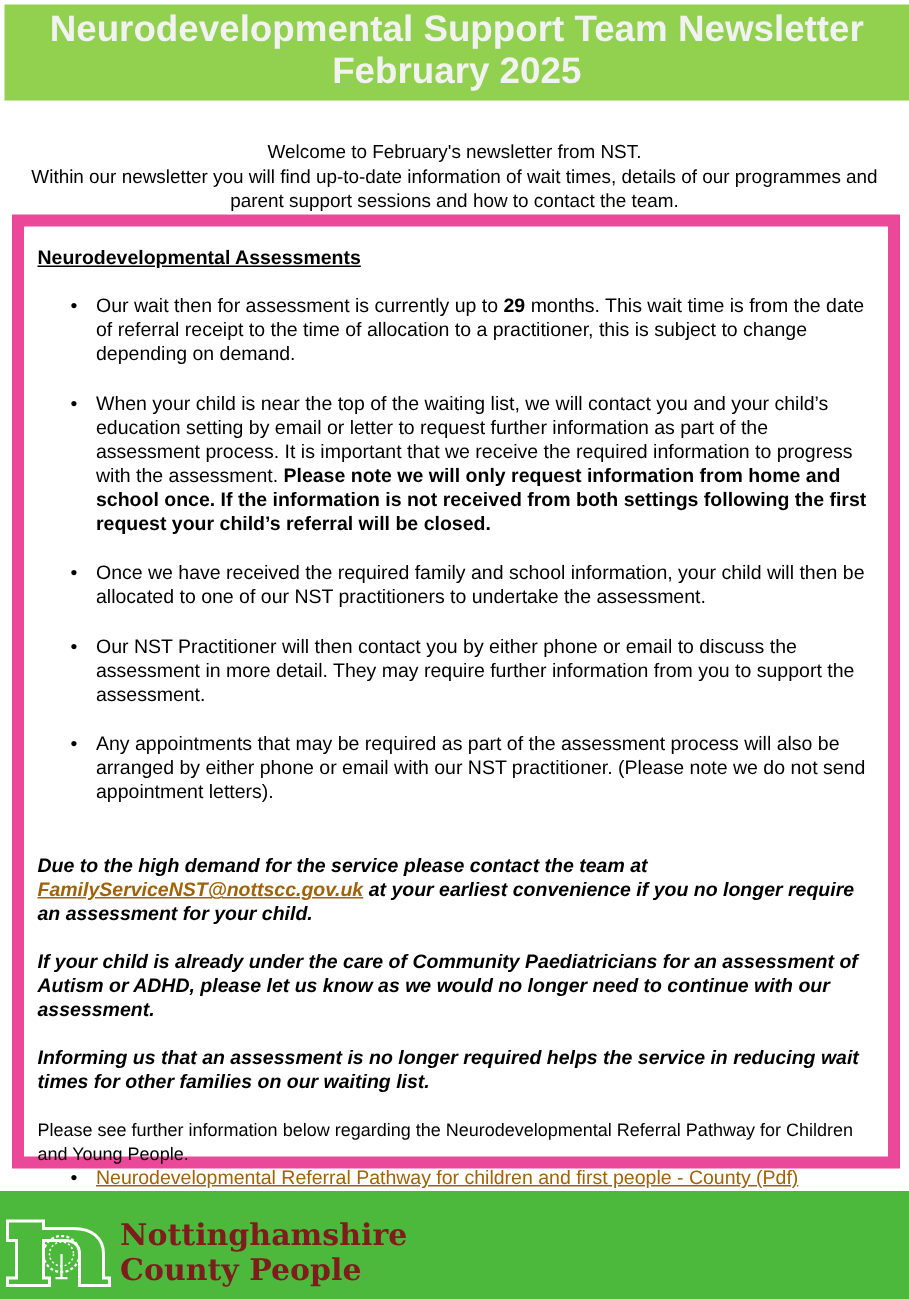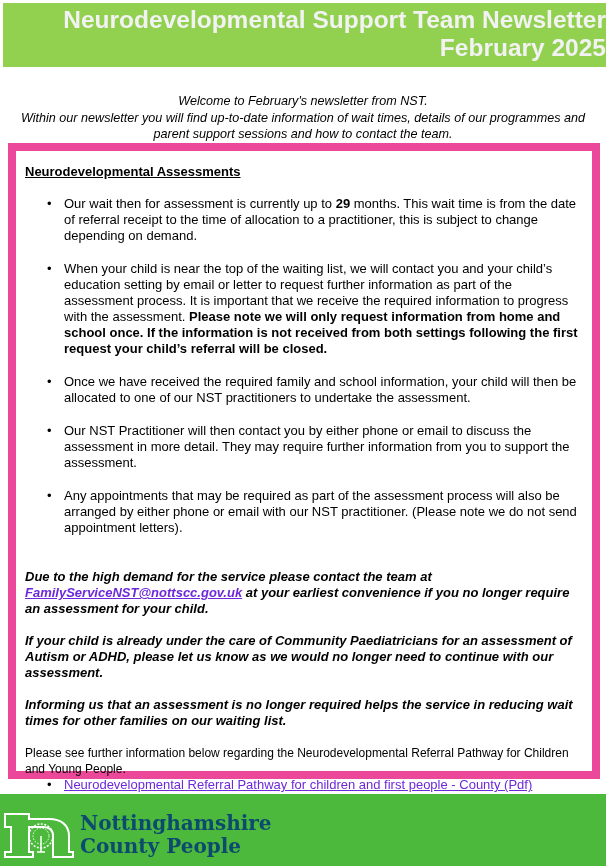--- a/index.html
+++ b/index.html
@@ -6,26 +6,26 @@
   body {
     width: 606px; height: 866px; position: relative; overflow: hidden;
     font-family: "Liberation Sans", sans-serif; color: #000;
   }
   .banner {
     position: absolute; left: 3px; top: 3px; width: 603px; height: 64px;
     background: #92d050; color: #f2f2f2; text-align: center;
     font-weight: bold; font-size: 24.5px; line-height: 28px;
     padding-top: 3px; box-sizing: border-box;
   }
-  .banner div { white-space: nowrap; text-align: right; }
+  .banner div { white-space: nowrap; }
   .intro {
     position: absolute; left: 0; top: 93px; width: 606px; text-align: center;
     font-size: 12.6px; line-height: 16.5px;
   }
-  .intro div { white-space: nowrap; font-style: italic; }
+  .intro div { white-space: nowrap; }
   .box {
     position: absolute; left: 8px; top: 143px; width: 592px; height: 636px;
     border: 8px solid #ec4899; box-sizing: border-box; background: #fff;
   }
   .box-inner { position: absolute; left: 9px; top: 13px; right: 8px; }
   .heading {
     font-weight: bold; text-decoration: underline; font-size: 13px;
     line-height: 16px; margin: 0; white-space: nowrap;
   }
   ul.bullets { list-style: none; margin: 16px 0 0 0; padding: 0; }
@@ -34,31 +34,31 @@
     margin-bottom: 17px;
   }
   ul.bullets li .dot {
     position: absolute; left: 22px; top: 0; font-size: 13px;
   }
   .note {
     font-weight: bold; font-style: italic; font-size: 13px; line-height: 16px;
     margin: 0 0 16px 0;
   }
   .plain { font-size: 12px; line-height: 16px; margin: 0; }
-  a.link { color: #6d28d9; text-decoration: underline; }
+  a.link { color: #a16207; text-decoration: underline; }
   ul.links { list-style: none; margin: 0; padding: 0; }
   ul.links li { position: relative; padding-left: 39px; font-size: 13px; line-height: 16px; white-space: nowrap; }
   ul.links li .dot { position: absolute; left: 22px; top: 0; }
   .footer {
     position: absolute; left: 0; top: 794px; width: 606px; height: 72px;
     background: #4cb93d;
   }
   .logo-mark { position: absolute; left: 3px; top: 16px; width: 72px; height: 50px; }
   .logo-text {
-    position: absolute; left: 80px; top: 18px; color: #0c4a6e;
+    position: absolute; left: 80px; top: 18px; color: #7f1d1d;
     font-family: "DejaVu Serif", serif; font-weight: bold; font-size: 20px; line-height: 23px;
   }
   .logo-text div { white-space: nowrap; }
 </style>
 </head>
 <body>
 
 <div class="banner">
   <div>Neurodevelopmental Support Team Newsletter</div>
   <div>February 2025</div>

